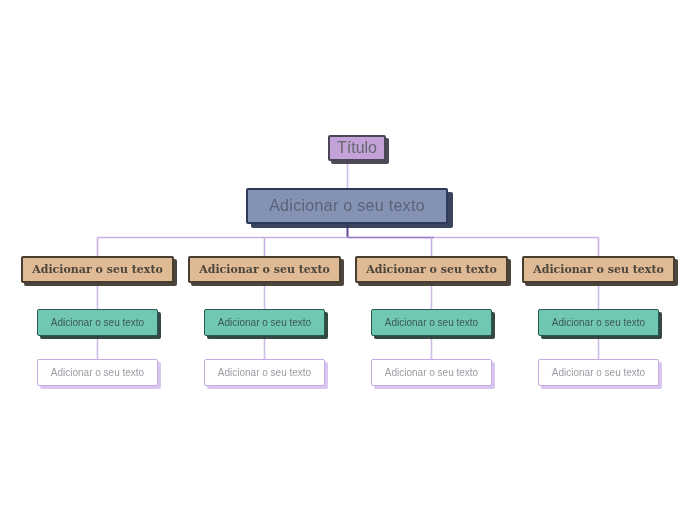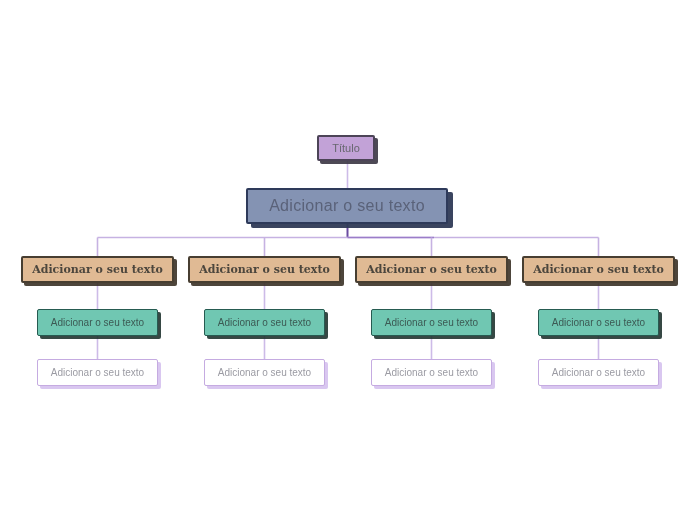--- a/index.html
+++ b/index.html
@@ -24,26 +24,26 @@
   .node {
     position: absolute;
     display: flex; align-items: center; justify-content: center;
     text-align: center;
     border-style: solid;
     border-radius: 2px;
     cursor: default;
     white-space: nowrap;
   }
   .node-titulo {
-    left: 317px; top: 135px; width: 58px; height: 26px;
+    left: 328px; top: 135px; width: 58px; height: 26px;
     background: var(--titulo-fill);
     border: 2px solid var(--titulo-border);
     box-shadow: 3px 3px 0 var(--titulo-shadow);
     color: var(--titulo-text);
-    font-size: 11px;
+    font-size: 16px;
   }
   .node-root {
     left: 246px; top: 188px; width: 202px; height: 36px;
     background: var(--root-fill);
     border: 2.5px solid var(--root-border);
     box-shadow: 5px 4px 0 var(--root-shadow);
     color: var(--root-text);
     font-size: 16px;
     letter-spacing: 0.3px;
   }

